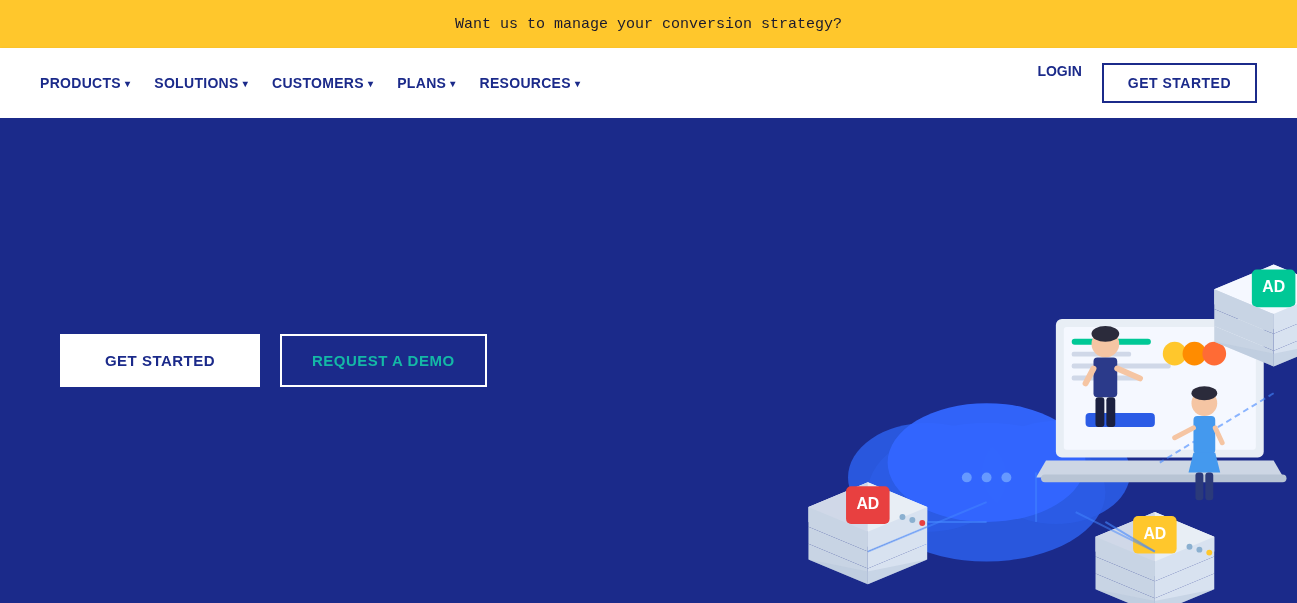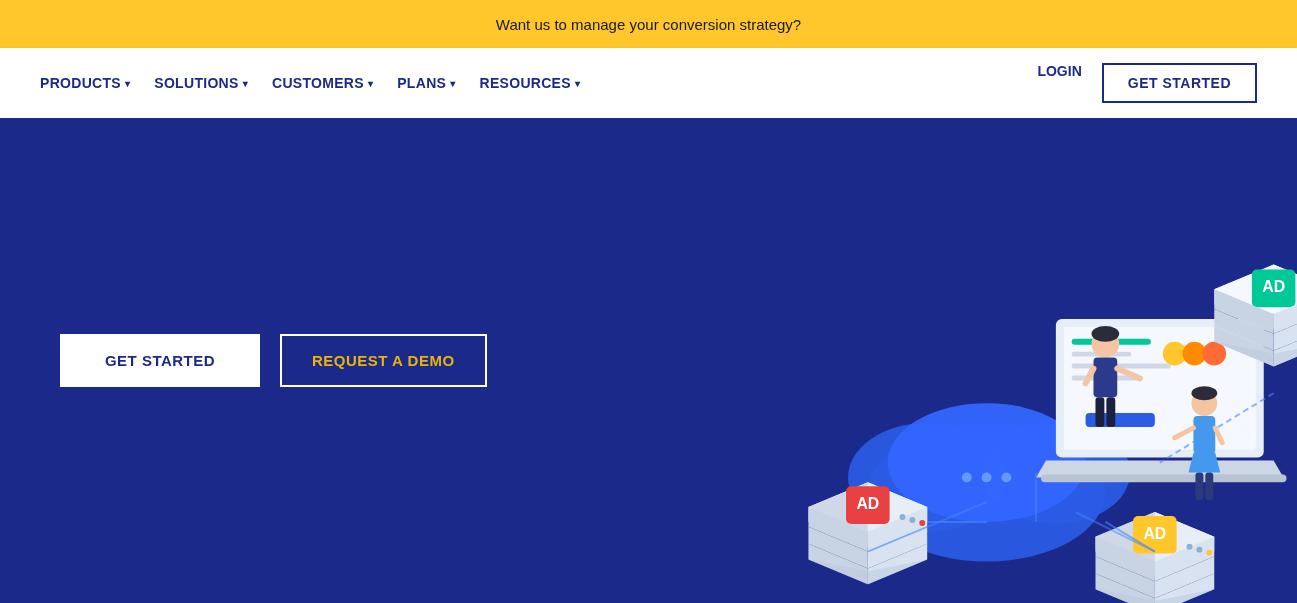--- a/index.html
+++ b/index.html
@@ -10,20 +10,21 @@
       background-color: #FFC72C;
       height: 48px;
       display: flex;
       align-items: center;
       justify-content: center;
       gap: 24px;
     }
     .top-banner-text {
       font-size: 15px;
       color: #1a1a2e;
+      font-family: Liberation Mono, monospace;
     }
     .check-out-btn {
       background-color: #1B2A8A;
       color: #ffffff;
       border: none;
       padding: 8px 20px;
       font-size: 13px;
       font-weight: 700;
       letter-spacing: 0.8px;
       cursor: pointer;
@@ -159,21 +160,21 @@
       padding: 16px 40px;
       font-size: 15px;
       font-weight: 700;
       cursor: pointer;
       text-transform: uppercase;
       letter-spacing: 0.5px;
       min-width: 200px;
     }
     .request-demo-btn {
       background-color: transparent;
-      color: #eab308;
+      color: #14b8a6;
       border: 2px solid #ffffff;
       padding: 16px 30px;
       font-size: 15px;
       font-weight: 700;
       cursor: pointer;
       text-transform: uppercase;
       letter-spacing: 0.5px;
     }
 
     

